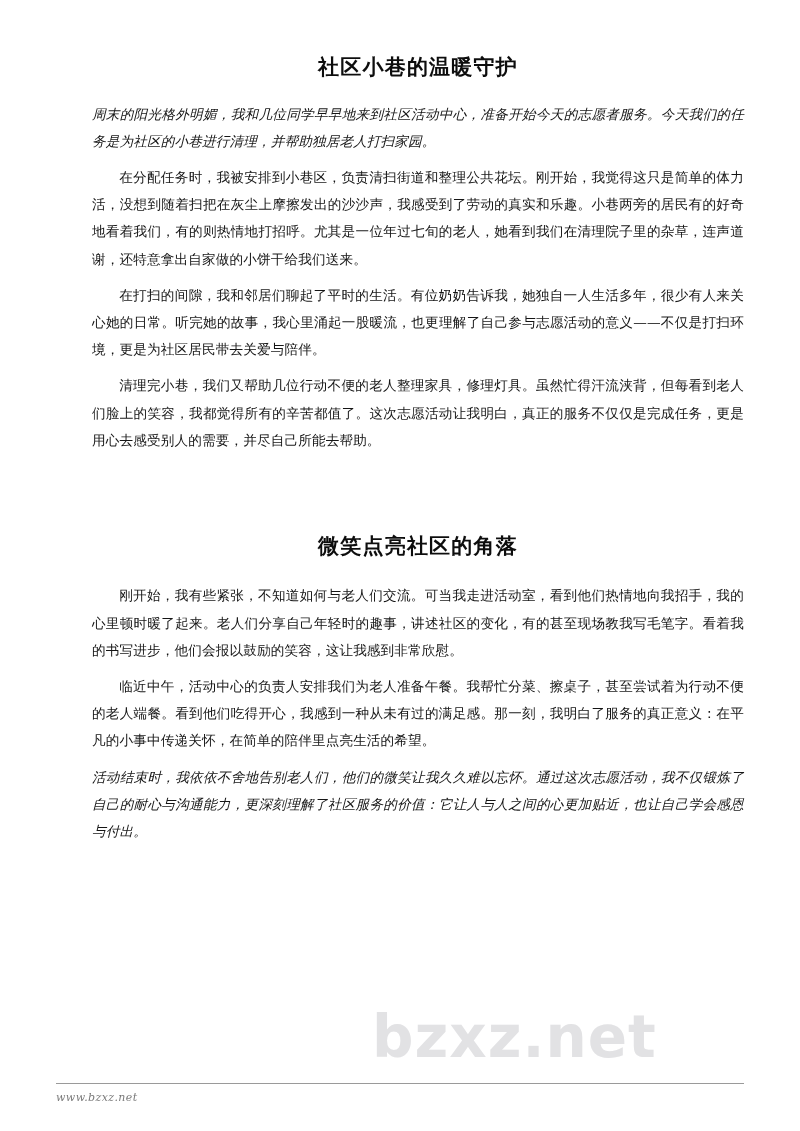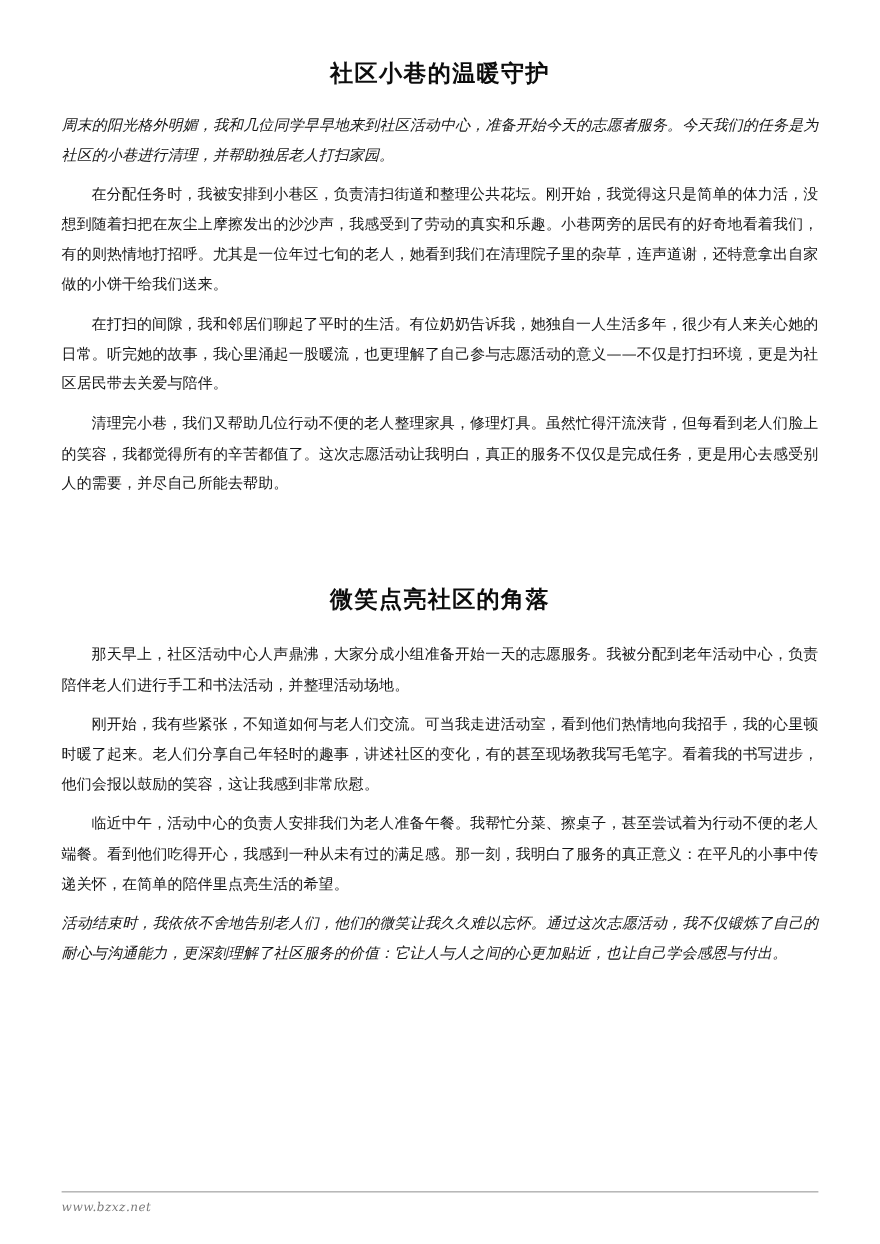--- a/index.html
+++ b/index.html
@@ -44,20 +44,21 @@
     z-index: 0;
     pointer-events: none;
     user-select: none;
   }
 
   .content {
     position: relative;
     z-index: 2;
     padding: 0 56px;
     box-sizing: border-box;
+    margin-left: 36px;
   }
 
   
   .article { position: relative; }
   .article-1 { padding-top: 52px; }
   .article-2 { padding-top: 78px; }
 
   .doc-title {
     text-align: center;
     font-family: "DejaVu Sans", "Liberation Sans", sans-serif;
@@ -106,40 +107,40 @@
     letter-spacing: 0.4px;
     color: #7a7a7a;
     line-height: 15px;
   }
 </style>
 </head>
 <body>
 
 <div class="page">
 
+  <div class="watermark">bzxz.net</div>
 
   <div class="content">
 
     <div class="article article-1">
       <h1 class="doc-title">社区小巷的温暖守护</h1>
 
       <p class="para flush">周末的阳光格外明媚，我和几位同学早早地来到社区活动中心，准备开始今天的志愿者服务。今天我们的任务是为社区的小巷进行清理，并帮助独居老人打扫家园。</p>
 
       <p class="para indent">在分配任务时，我被安排到小巷区，负责清扫街道和整理公共花坛。刚开始，我觉得这只是简单的体力活，没想到随着扫把在灰尘上摩擦发出的沙沙声，我感受到了劳动的真实和乐趣。小巷两旁的居民有的好奇地看着我们，有的则热情地打招呼。尤其是一位年过七旬的老人，她看到我们在清理院子里的杂草，连声道谢，还特意拿出自家做的小饼干给我们送来。</p>
 
       <p class="para indent">在打扫的间隙，我和邻居们聊起了平时的生活。有位奶奶告诉我，她独自一人生活多年，很少有人来关心她的日常。听完她的故事，我心里涌起一股暖流，也更理解了自己参与志愿活动的意义——不仅是打扫环境，更是为社区居民带去关爱与陪伴。</p>
 
       <p class="para indent">清理完小巷，我们又帮助几位行动不便的老人整理家具，修理灯具。虽然忙得汗流浃背，但每看到老人们脸上的笑容，我都觉得所有的辛苦都值了。这次志愿活动让我明白，真正的服务不仅仅是完成任务，更是用心去感受别人的需要，并尽自己所能去帮助。</p>
 
     </div>
 
     <div class="article article-2">
       <h1 class="doc-title">微笑点亮社区的角落</h1>
 
-      <p class="para indent">那天早上，社区活动中心人声鼎沸，大家分成小组准备开始一天的志愿服务。我被分配到老年活动中心，负责陪伴老人们进行手工和书法活动，并整理活动场地。</p>
 
       <p class="para indent">刚开始，我有些紧张，不知道如何与老人们交流。可当我走进活动室，看到他们热情地向我招手，我的心里顿时暖了起来。老人们分享自己年轻时的趣事，讲述社区的变化，有的甚至现场教我写毛笔字。看着我的书写进步，他们会报以鼓励的笑容，这让我感到非常欣慰。</p>
 
 
       <p class="para indent">临近中午，活动中心的负责人安排我们为老人准备午餐。我帮忙分菜、擦桌子，甚至尝试着为行动不便的老人端餐。看到他们吃得开心，我感到一种从未有过的满足感。那一刻，我明白了服务的真正意义：在平凡的小事中传递关怀，在简单的陪伴里点亮生活的希望。</p>
 
       <p class="para flush">活动结束时，我依依不舍地告别老人们，他们的微笑让我久久难以忘怀。通过这次志愿活动，我不仅锻炼了自己的耐心与沟通能力，更深刻理解了社区服务的价值：它让人与人之间的心更加贴近，也让自己学会感恩与付出。</p>
     </div>
 
   </div>

